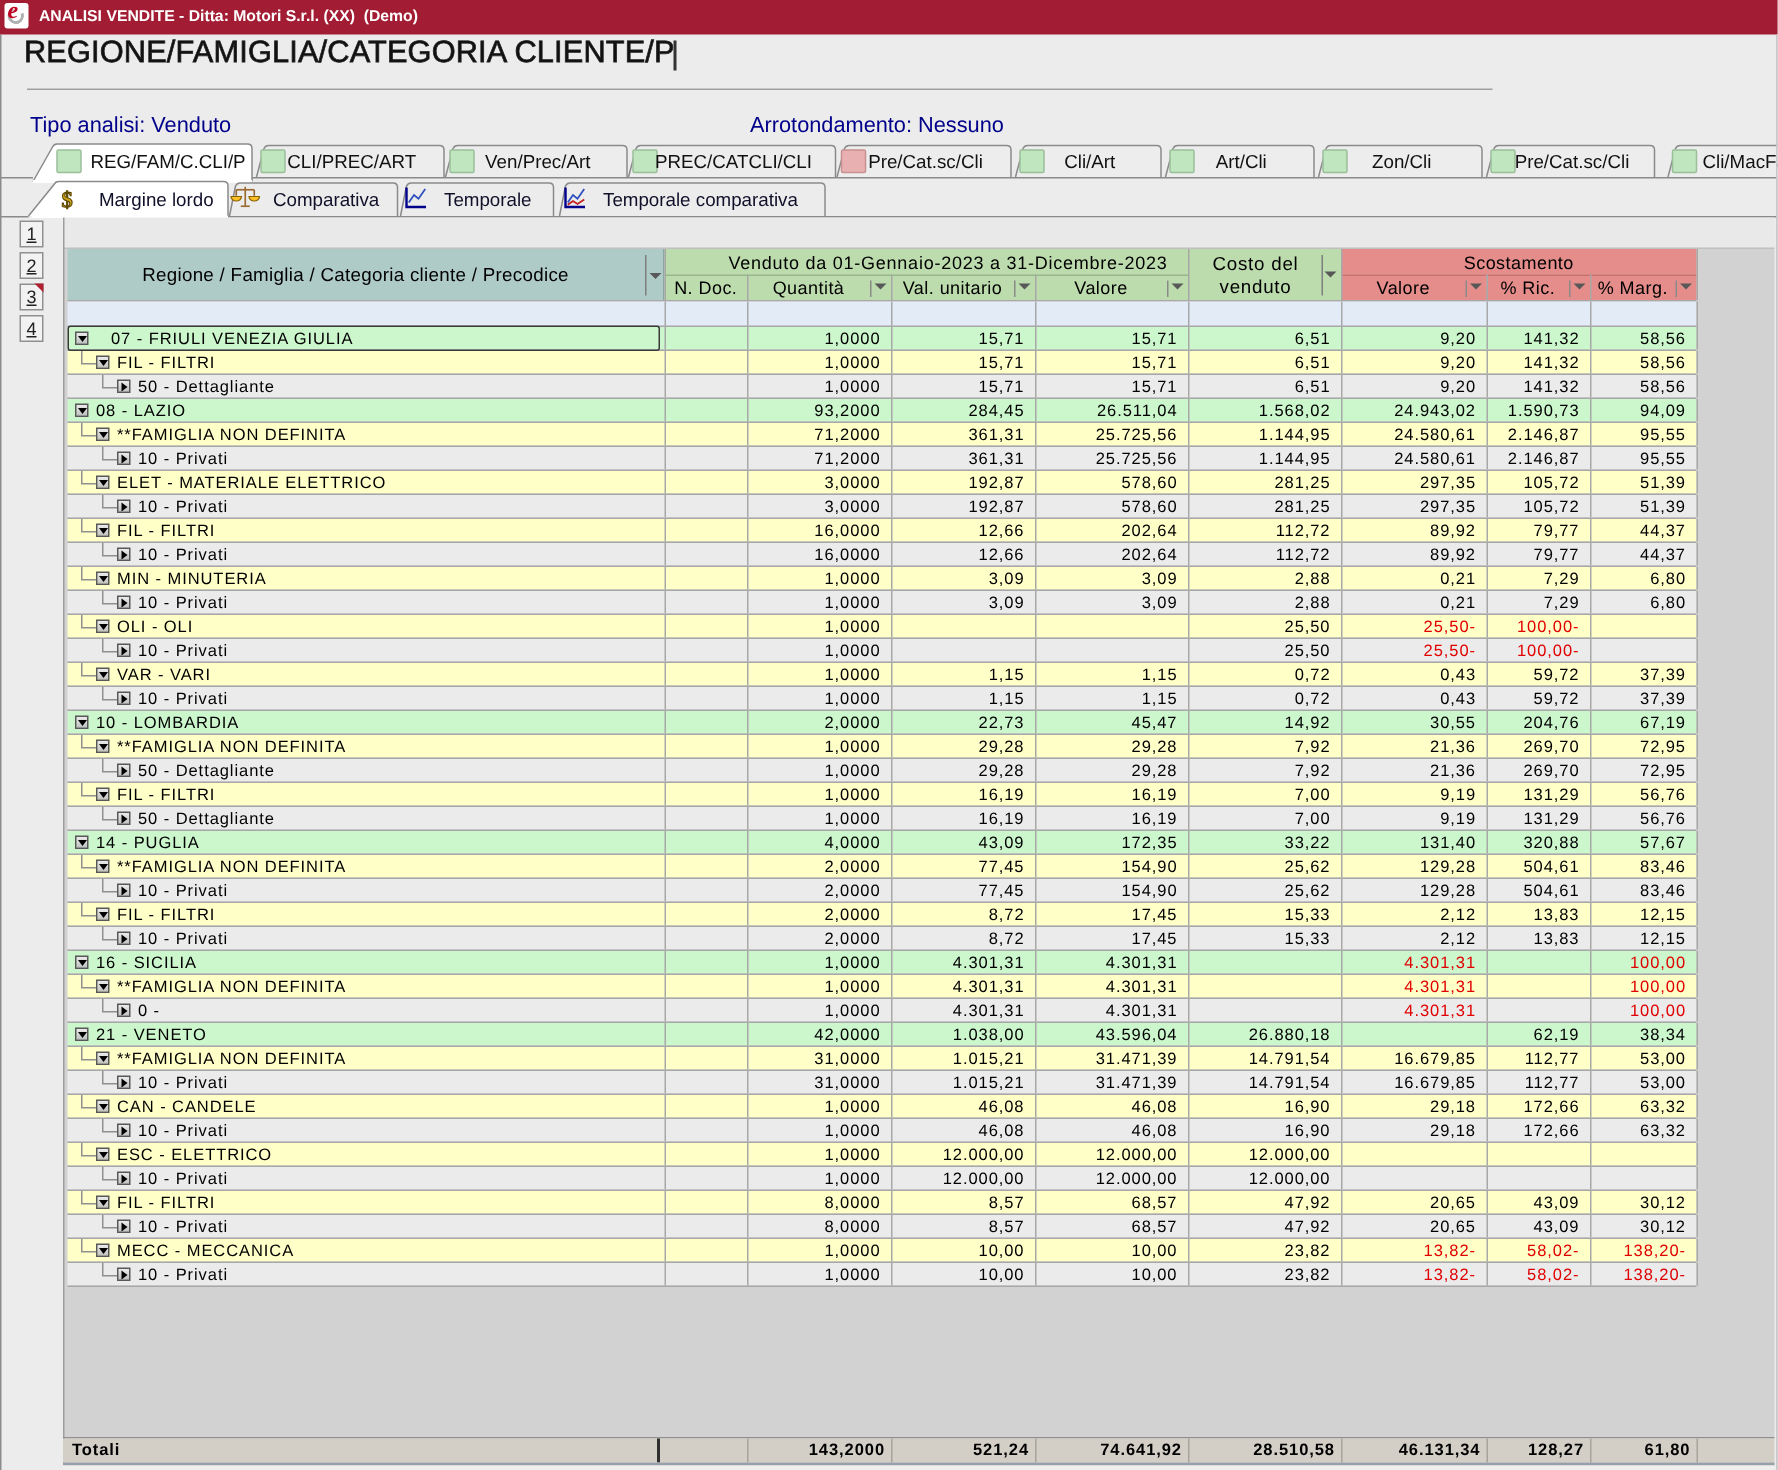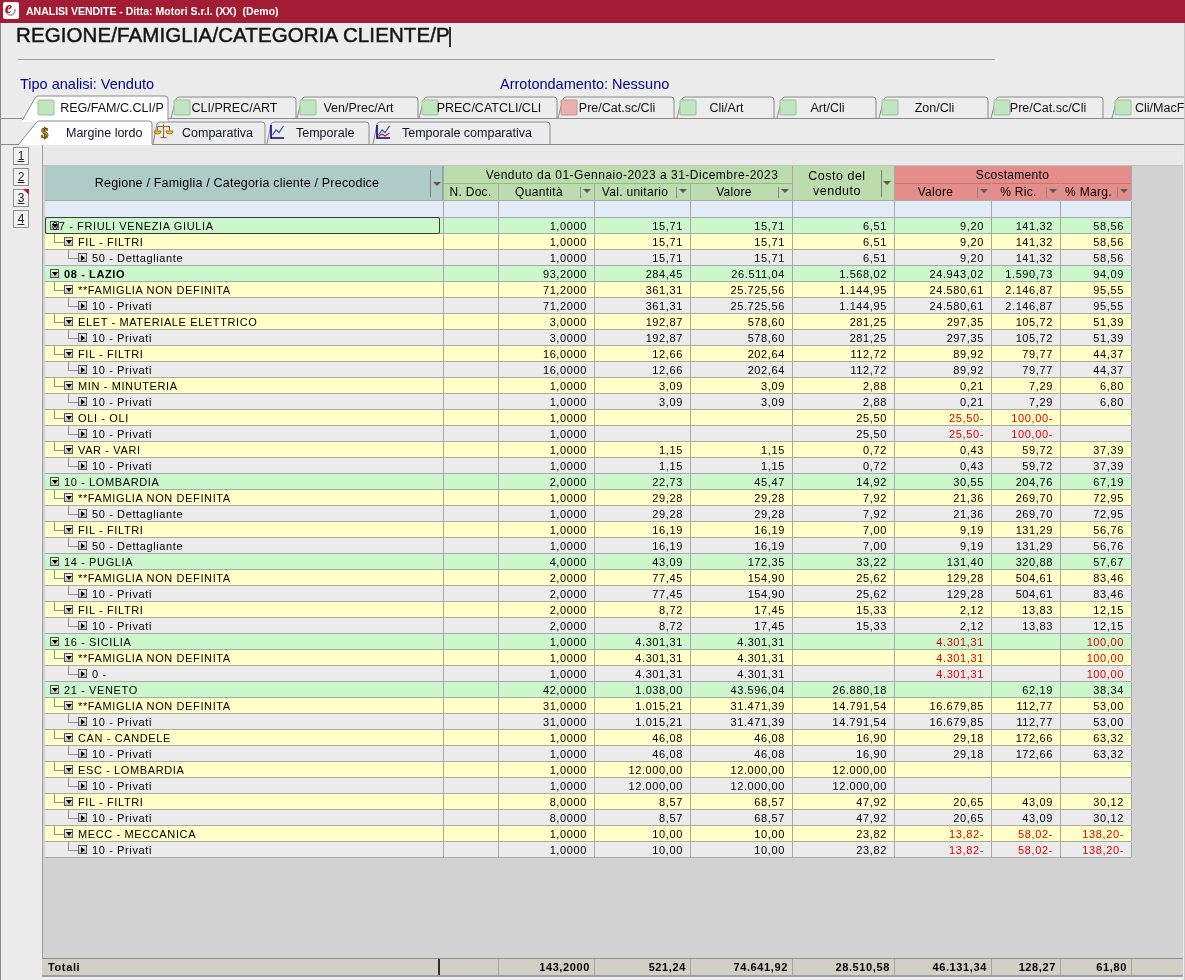--- a/index.html
+++ b/index.html
@@ -182,21 +182,21 @@
 <div class="vline" style="left:594px;top:218px;height:15px;"></div>
 <div class="vline" style="left:690px;top:218px;height:15px;"></div>
 <div class="vline" style="left:792px;top:218px;height:15px;"></div>
 <div class="vline" style="left:894px;top:218px;height:15px;"></div>
 <div class="vline" style="left:991px;top:218px;height:15px;"></div>
 <div class="vline" style="left:1060px;top:218px;height:15px;"></div>
 <div class="vline" style="left:1131px;top:218px;height:15px;"></div>
 <div class="tico dn" style="left:50px;top:221px;">
     <i></i>
   </div>
-<div class="cell" style="left:52px;top:219px;">07 - FRIULI VENEZIA GIULIA</div>
+<div class="cell" style="left:74px;top:219px;">07 - FRIULI VENEZIA GIULIA</div>
 <div class="cell num" style="left:498px;top:219px;width:89px;">1,0000</div>
 <div class="cell num" style="left:594px;top:219px;width:89px;">15,71</div>
 <div class="cell num" style="left:690px;top:219px;width:95px;">15,71</div>
 <div class="cell num" style="left:792px;top:219px;width:95px;">6,51</div>
 <div class="cell num" style="left:894px;top:219px;width:90px;">9,20</div>
 <div class="cell num" style="left:991px;top:219px;width:62px;">141,32</div>
 <div class="cell num" style="left:1060px;top:219px;width:64px;">58,56</div>
 <div class="a" style="left:45px;top:234px;width:1086px;height:15px;background:#FFFFC8;"></div>
 <div class="hline2" style="left:45px;top:249px;width:1086px;"></div>
 <div class="vline" style="left:443px;top:234px;height:15px;"></div>
@@ -252,21 +252,21 @@
 <div class="vline" style="left:594px;top:266px;height:15px;"></div>
 <div class="vline" style="left:690px;top:266px;height:15px;"></div>
 <div class="vline" style="left:792px;top:266px;height:15px;"></div>
 <div class="vline" style="left:894px;top:266px;height:15px;"></div>
 <div class="vline" style="left:991px;top:266px;height:15px;"></div>
 <div class="vline" style="left:1060px;top:266px;height:15px;"></div>
 <div class="vline" style="left:1131px;top:266px;height:15px;"></div>
 <div class="tico dn" style="left:50px;top:269px;">
     <i></i>
   </div>
-<div class="cell" style="left:64px;top:267px;font-weight:bold;">08 - LAZIO</div>
+<div class="cell" style="left:64px;top:267px;">08 - LAZIO</div>
 <div class="cell num" style="left:498px;top:267px;width:89px;">93,2000</div>
 <div class="cell num" style="left:594px;top:267px;width:89px;">284,45</div>
 <div class="cell num" style="left:690px;top:267px;width:95px;">26.511,04</div>
 <div class="cell num" style="left:792px;top:267px;width:95px;">1.568,02</div>
 <div class="cell num" style="left:894px;top:267px;width:90px;">24.943,02</div>
 <div class="cell num" style="left:991px;top:267px;width:62px;">1.590,73</div>
 <div class="cell num" style="left:1060px;top:267px;width:64px;">94,09</div>
 <div class="a" style="left:45px;top:282px;width:1086px;height:15px;background:#FFFFC8;"></div>
 <div class="hline2" style="left:45px;top:297px;width:1086px;"></div>
 <div class="vline" style="left:443px;top:282px;height:15px;"></div>
@@ -976,21 +976,21 @@
 <div class="vline" style="left:792px;top:762px;height:15px;"></div>
 <div class="vline" style="left:894px;top:762px;height:15px;"></div>
 <div class="vline" style="left:991px;top:762px;height:15px;"></div>
 <div class="vline" style="left:1060px;top:762px;height:15px;"></div>
 <div class="vline" style="left:1131px;top:762px;height:15px;"></div>
 <div class="conn" style="left:54px;top:762px;width:1px;height:8px;"></div>
 <div class="conn" style="left:54px;top:770px;width:10px;height:1px;"></div>
 <div class="tico dn" style="left:64px;top:765px;">
     <i></i>
   </div>
-<div class="cell" style="left:78px;top:763px;">ESC - LOMBARDIA</div>
+<div class="cell" style="left:78px;top:763px;">ESC - ELETTRICO</div>
 <div class="cell num" style="left:498px;top:763px;width:89px;">1,0000</div>
 <div class="cell num" style="left:594px;top:763px;width:89px;">12.000,00</div>
 <div class="cell num" style="left:690px;top:763px;width:95px;">12.000,00</div>
 <div class="cell num" style="left:792px;top:763px;width:95px;">12.000,00</div>
 <div class="a" style="left:45px;top:778px;width:1086px;height:15px;background:#EBEBEB;"></div>
 <div class="hline2" style="left:45px;top:793px;width:1086px;"></div>
 <div class="vline" style="left:443px;top:778px;height:15px;"></div>
 <div class="vline" style="left:498px;top:778px;height:15px;"></div>
 <div class="vline" style="left:594px;top:778px;height:15px;"></div>
 <div class="vline" style="left:690px;top:778px;height:15px;"></div>

